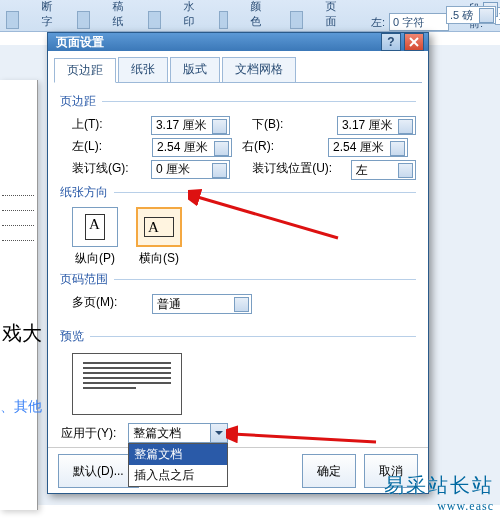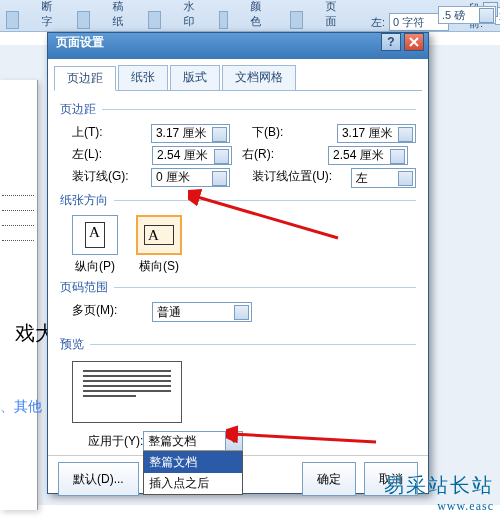--- a/index.html
+++ b/index.html
@@ -40,21 +40,21 @@
     position:absolute; left:0; top:45px; width:500px; height:460px;
     background: #e9f0f8;
   }
   .doc-page {
     position:absolute; left:0; top:80px; width:38px; height:430px;
     background:#fff; border-right:1px solid #999;
     box-shadow: 2px 2px 6px rgba(0,0,0,.2);
   }
   .doc-text {
     position:absolute; left:2px; top:320px;
-    font-size: 20px; font-family: Liberation Mono, monospace; color:#000;margin-left:13px;
+    font-size: 20px; font-family: Liberation Mono, monospace; color:#000;
   }
   .doc-text2 {
     position:absolute; left:0px; top:398px;
     font-size: 14px; font-family: SimSun, serif; color:#3b82f6;
   }
   .dots {
     position:absolute; left:2px; width:32px; border-top:1px dotted #555;
   }
   
   .dlg {
@@ -63,21 +63,21 @@
     background:#fff;
     border:1px solid #2a5a8a;
     box-shadow: 3px 3px 8px rgba(0,0,0,.4);
     display:flex; flex-direction:column;
   }
   .title {
     height:26px;
     background: linear-gradient(#5c99d6,#3b78b8);
     color:#fff; font-weight:bold;
     display:flex; align-items:center; justify-content:space-between;
-    padding: 0 4px 8px 8px;
+    padding: 0 4px 0 8px;
     font-size:12px;
   }
   .title .btns { display:flex; gap:3px; }
   .tbtn {
     width:20px; height:18px; border:1px solid #2a5a8a;
     display:flex; align-items:center; justify-content:center;
     font-weight:bold; font-size:12px; cursor:pointer;
   }
   .tbtn.help { background: linear-gradient(#cfe0f2,#a8c6e6); color:#2a4d75;}
   .tbtn.close { background: linear-gradient(#f08672,#d44a32); color:#fff;}
@@ -129,21 +129,21 @@
   .orient .page-l { width:30px; height:20px; border:1px solid #333; position:relative;}
   .orient .page-p::after, .orient .page-l::after {
     content:"A"; font-family:serif; font-size:15px; position:absolute; left:3px; top:1px;
   }
   .preview {
     width:110px; height:62px; border:1px solid #555; background:#fff;
     margin: 8px 0 8px 12px; padding:8px 10px;
     display:flex; flex-direction:column; gap:3px;
   }
   .preview div { height:2px; background:#555;}
-  .foot { display:flex; align-items:center; gap:0; margin:4px 0 0 28px;}
+  .foot { display:flex; align-items:center; gap:12px; margin:4px 0 0 1px;}
   .sel {
     width:100px; height:20px; border:1px solid #7a9ec2; background:#fff;
     display:flex; align-items:center; padding:0 4px; position:relative; cursor:pointer;
   }
   .sel .arrow {
     position:absolute; right:0; top:0; width:17px; height:18px;
     background:linear-gradient(#e6eef8,#c8daee); border-left:1px solid #7a9ec2;
     display:flex; align-items:center; justify-content:center;
   }
   .sel .arrow::after { content:""; border:4px solid transparent; border-top-color:#2a4d75; margin-top:4px;}
@@ -203,21 +203,21 @@
         <span>0 字符</span>
       </div>
   </div>
   <div class="field">
     <span>段前:</span>
     <div class="spin">
         <span>17 磅</span>
       </div>
   </div>
   <div class="field" style="position:absolute; right:4px; top:6px;">
-    <div class="spin" style="width:58px">
+    <div class="spin" style="width:50px">
         <span>.5 磅</span>
       </div>
   </div>
 </div>
 
 <div class="doc-bg"></div>
 <div class="doc-page"></div>
 <div class="dots" style="top:195px"></div>
 <div class="dots" style="top:210px"></div>
 <div class="dots" style="top:225px"></div>

